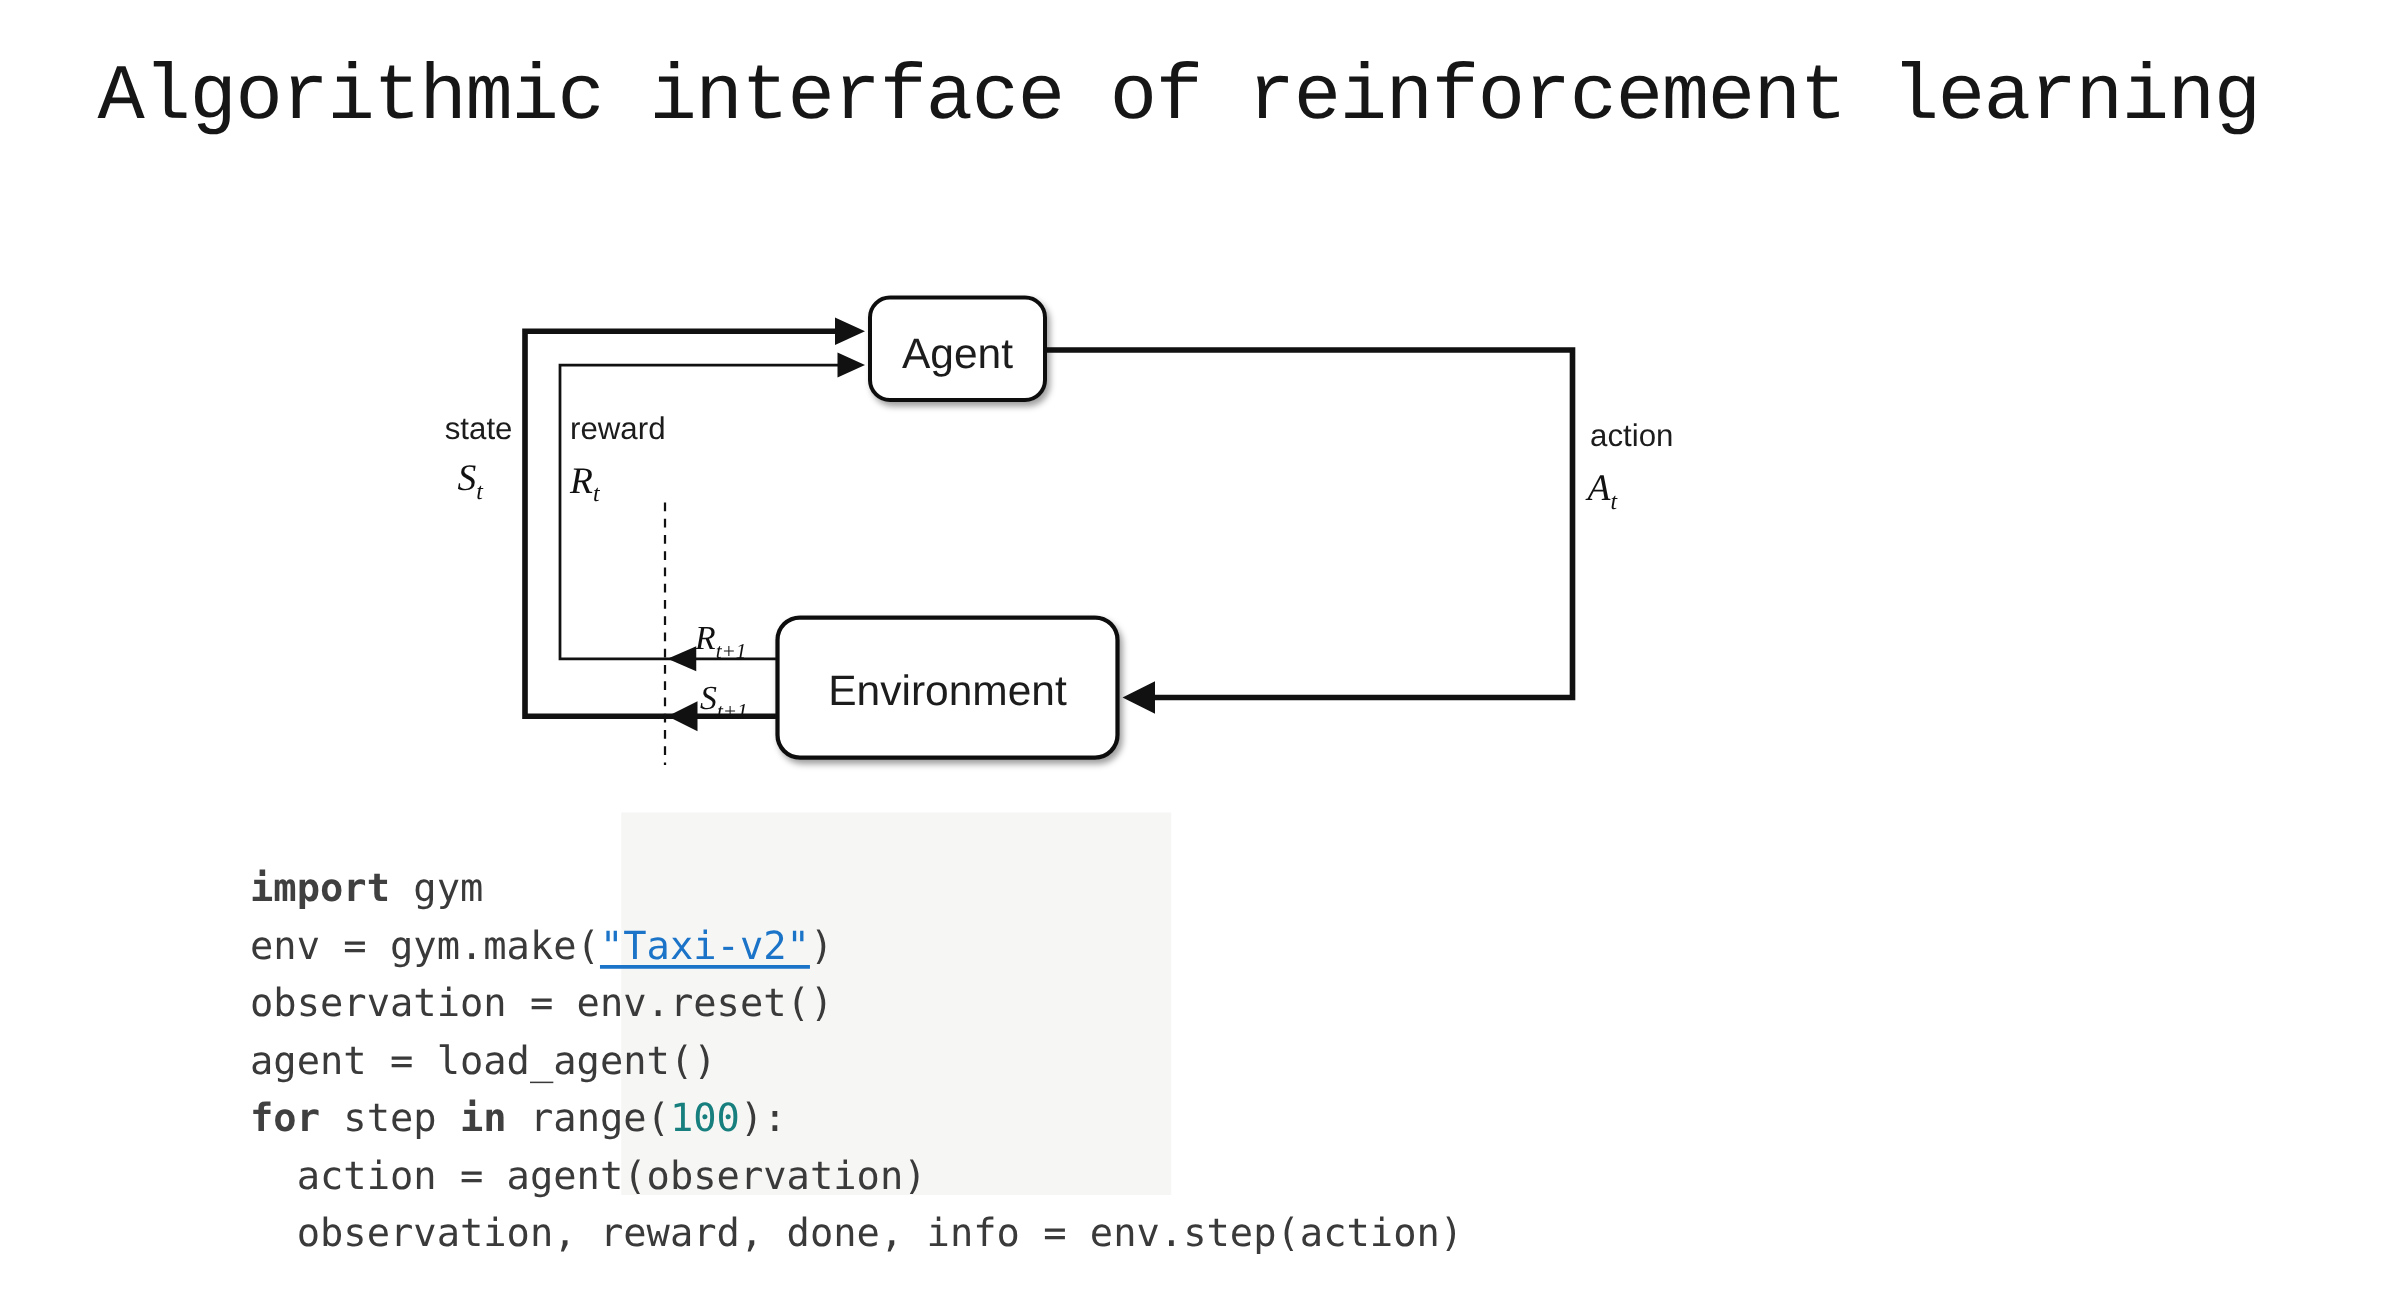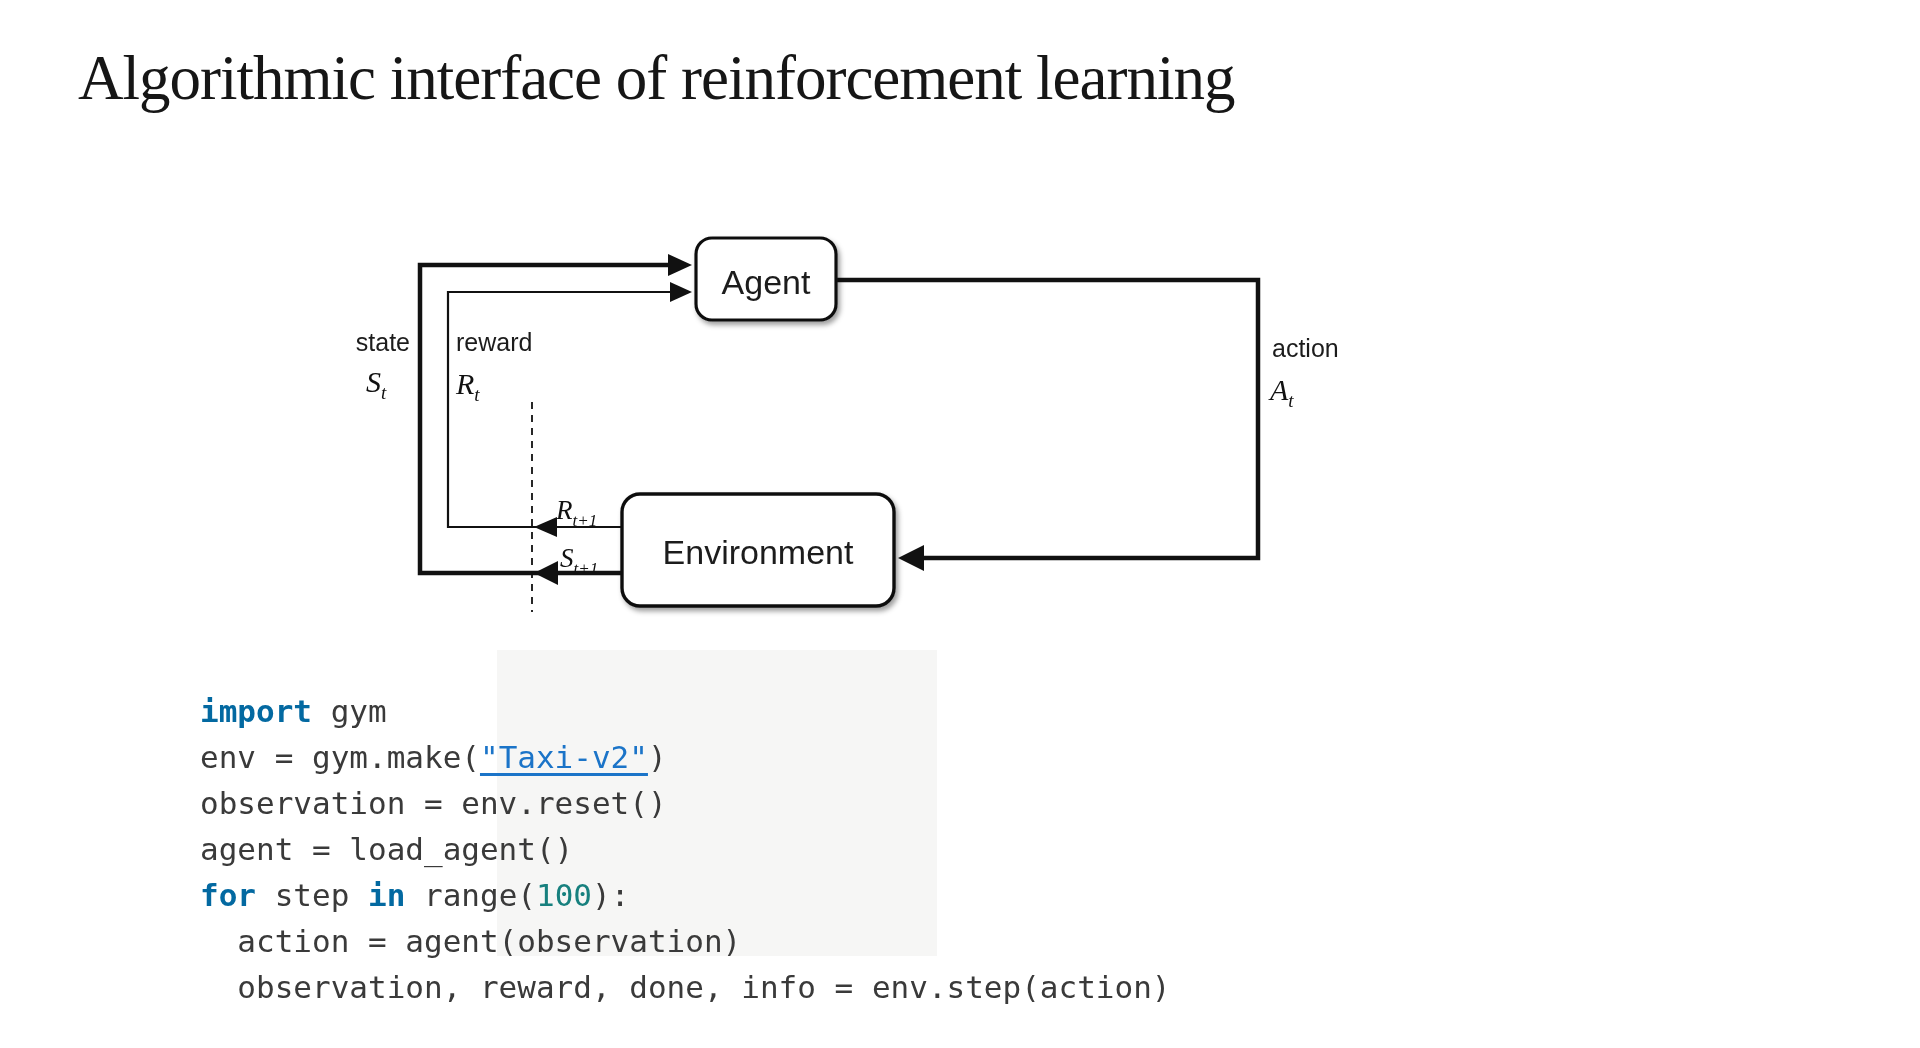--- a/index.html
+++ b/index.html
@@ -15,21 +15,21 @@
     position: relative;
     width: 1920px;
     height: 1048px;
     background: #ffffff;
   }
   .slide-title {
     position: absolute;
     left: 78px;
     top: 42px;
     margin: 0;
-    font-family: Liberation Serif, serif;
+    font-family: Liberation Mono, monospace;
     font-size: 63px;
     font-weight: 300;
     letter-spacing: -1px;
     color: #161616;
     white-space: nowrap;
     text-align: center;
   }
   svg.diagram {
     position: absolute;
     left: 0;
@@ -52,21 +52,21 @@
     position: absolute;
     left: 200px;
     top: 688px;
     font-family: "DejaVu Sans Mono", monospace;
     font-size: 31px;
     line-height: 46px;
     color: #3a3a3a;
     white-space: pre;
   }
   .code-line { height: 46px; }
-  .code-line .kw { font-weight: bold; color: #0369a1; margin-top: 35px; }
+  .code-line .kw { font-weight: bold; color: #404040; margin-top: 35px; }
   .code-line .num { color: #17807e; margin-top: 36px; }
   .code-line .link {
     color: #1b74c8;
     text-decoration: underline;
     text-decoration-thickness: 2.5px;
     text-underline-offset: 5px;
   }
 </style>
 </head>
 <body>

